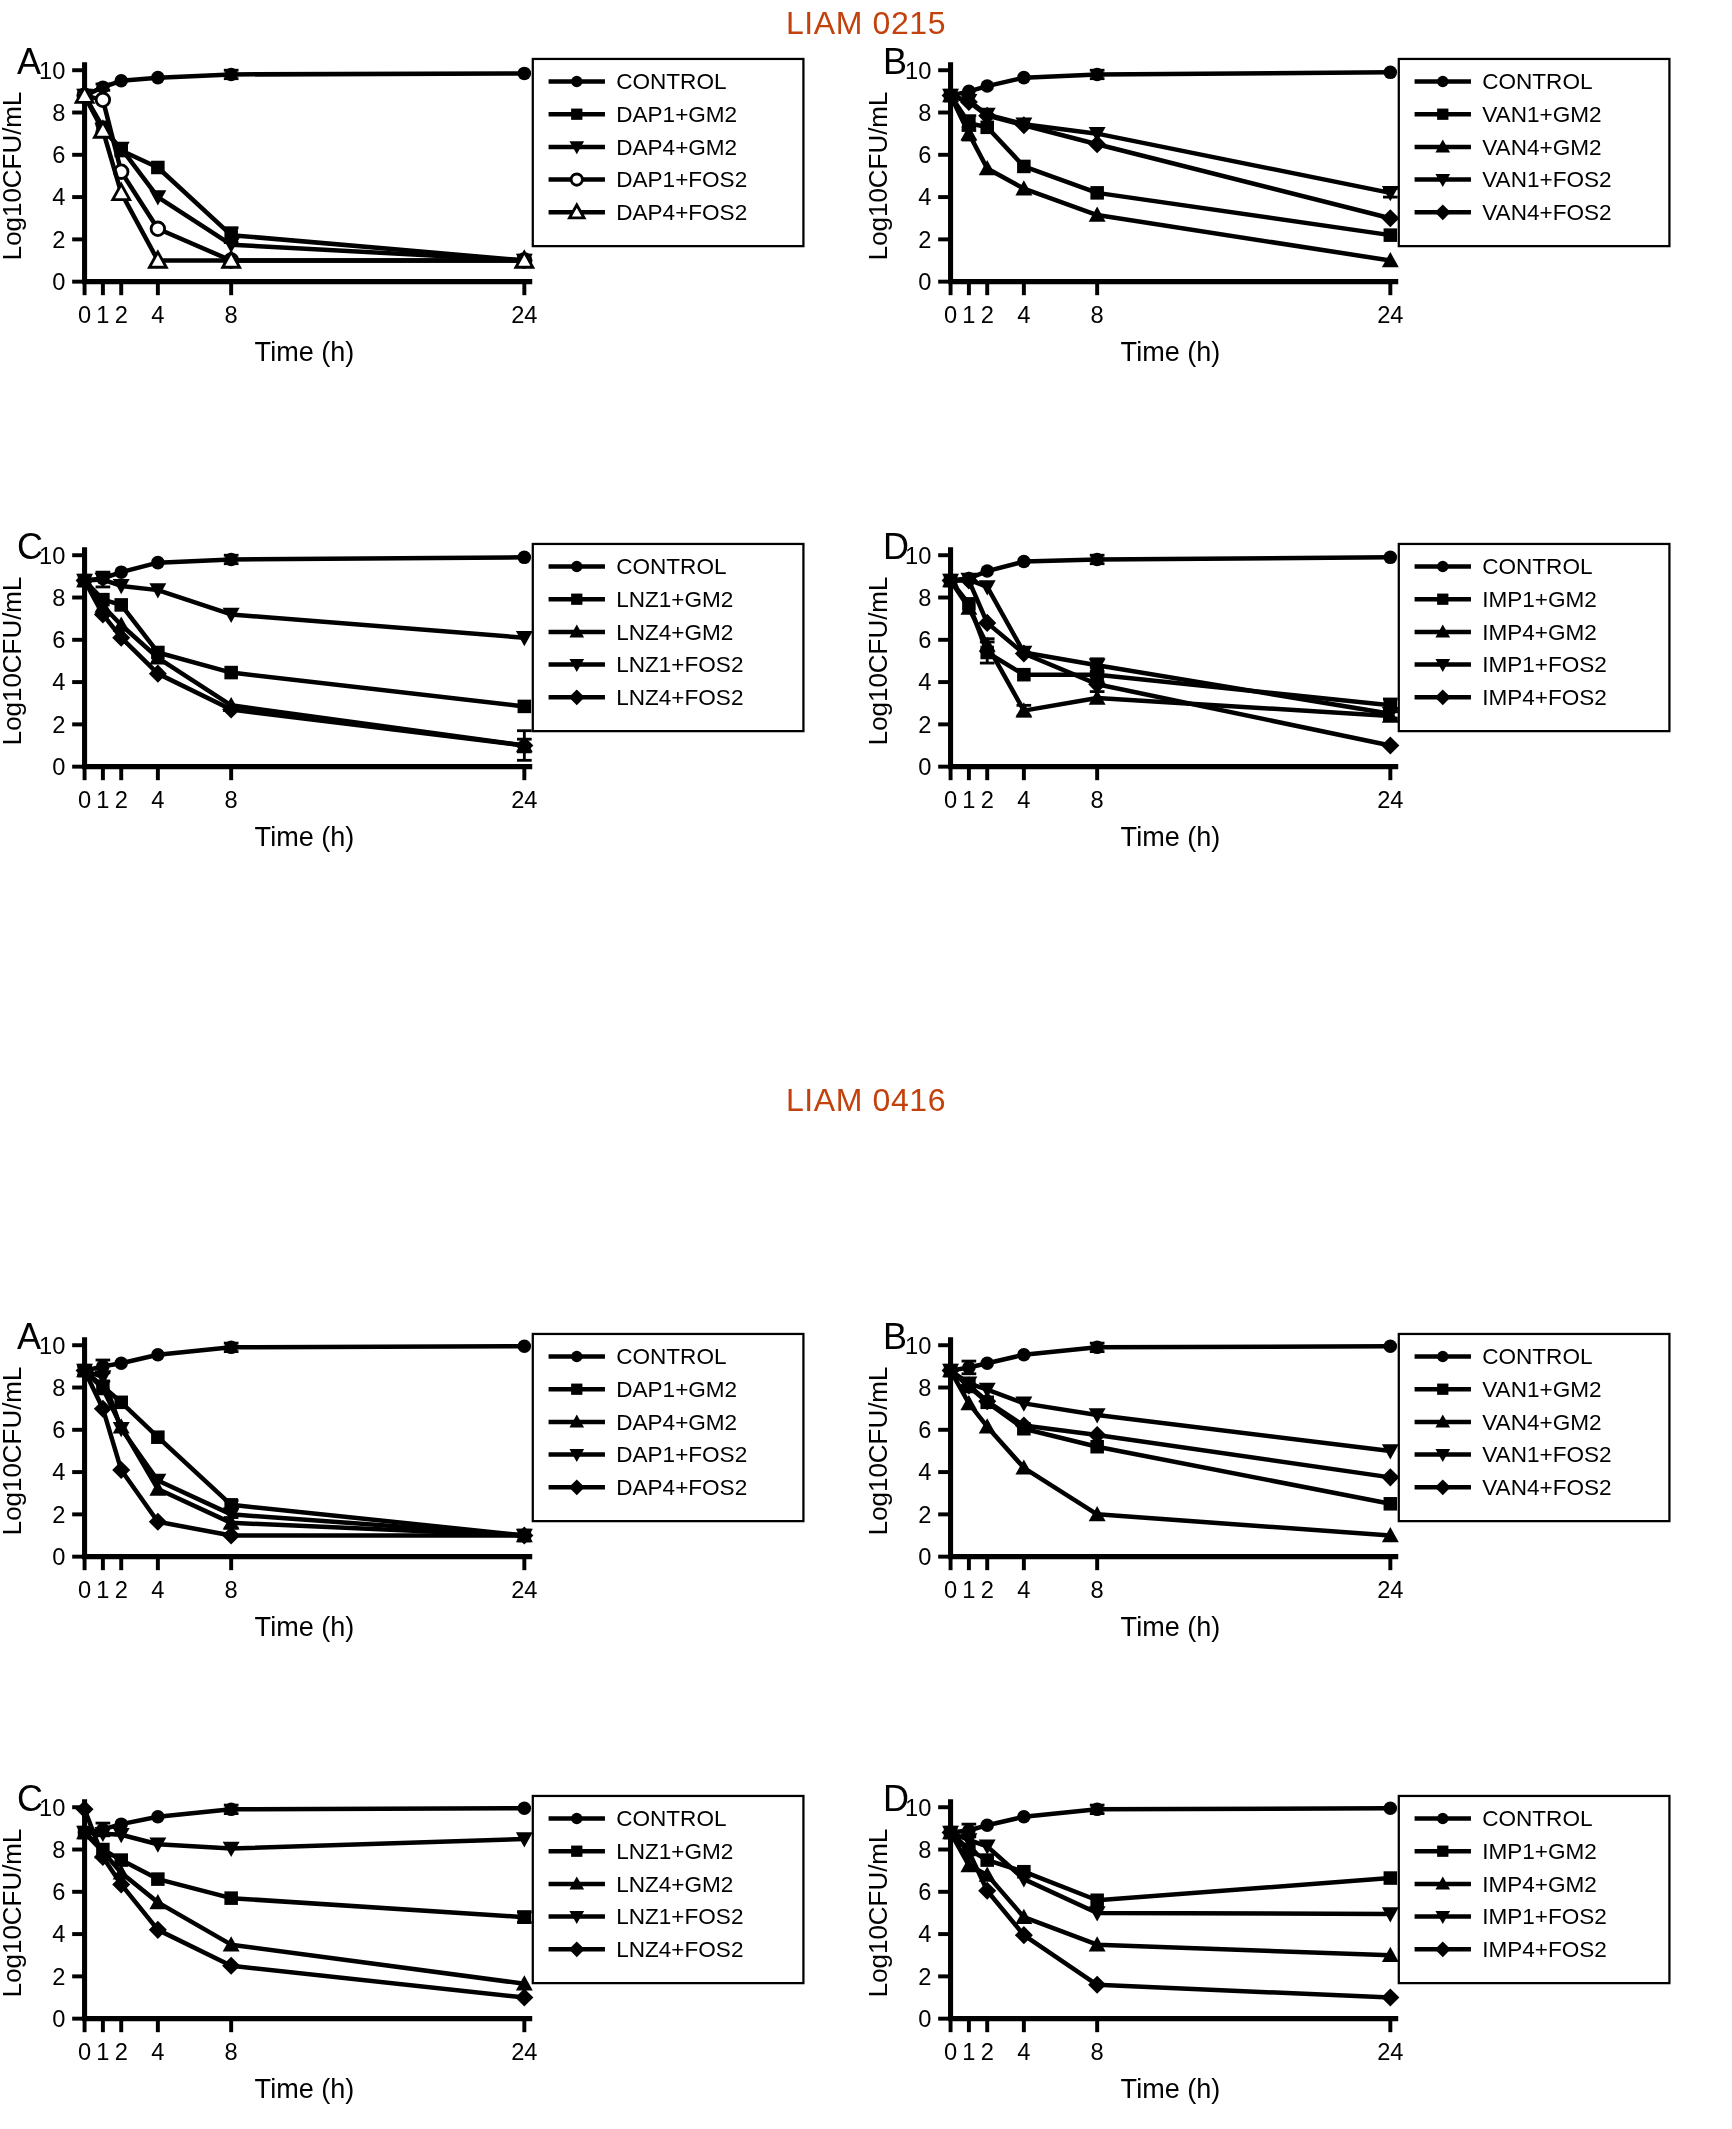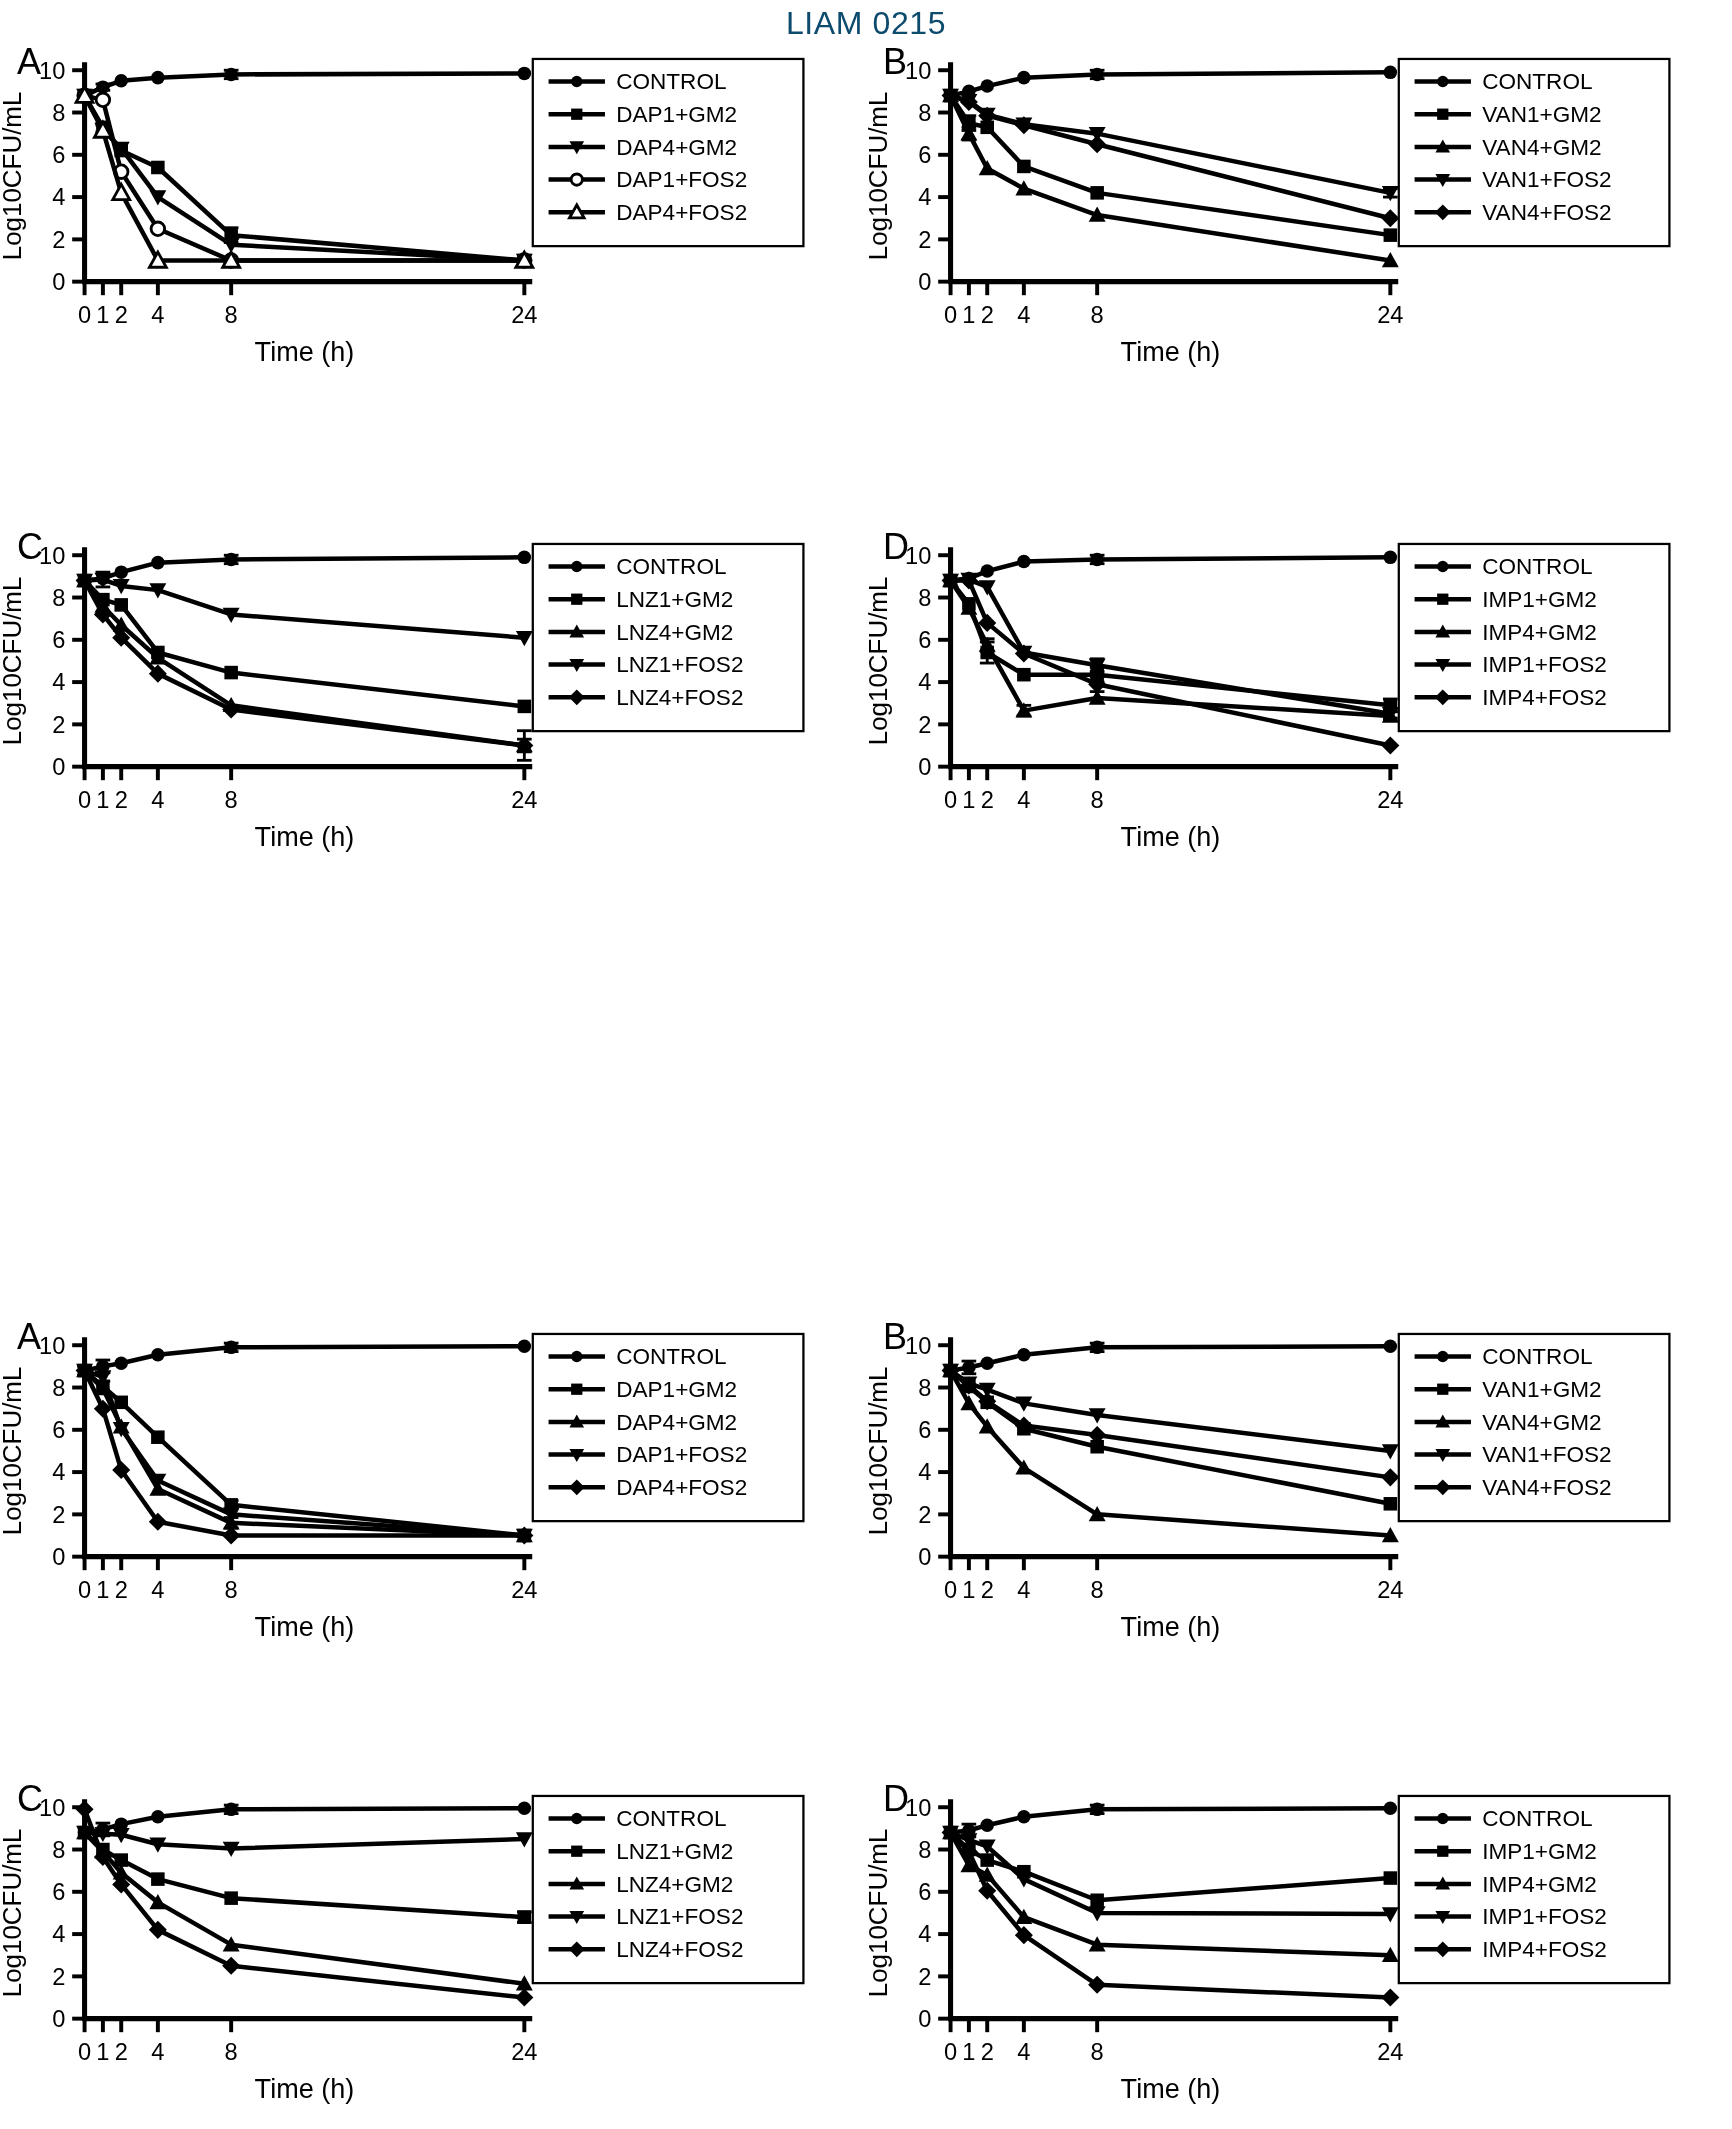--- a/index.html
+++ b/index.html
@@ -1,19 +1,19 @@
 <!DOCTYPE html>
 <html style="font-size:9px"><head>
 <meta charset="utf-8">
 <style>
   html,body{margin:0;padding:0;background:#ffffff;}
   .figure{position:relative;width:1732px;height:2129px;background:#ffffff;overflow:hidden;
           font-family:"Liberation Sans", sans-serif;color:#000;}
   .group-title{position:absolute;left:0;width:100%;text-align:center;font-size:32px;
-               letter-spacing:0.6px;color:#0c4a6e;}
+               letter-spacing:0.6px;color:#c2410c;}
   .panel{position:absolute;width:866px;height:350px;}
   .panel-letter{position:absolute;left:17px;top:2.3px;font-size:36px;color:#000;}
   svg.chart{position:absolute;left:0;top:0;width:866px;height:350px;display:block;}
   svg text{font-family:"Liberation Sans", sans-serif;fill:#000;}
 </style>
 </head>
 <body>
 
 <div class="figure">
 
@@ -510,20 +510,21 @@
           </g>
           <g>
             <line x1="973" y1="307" x2="1073" y2="307" stroke="#000000" stroke-width="8"></line>
             <polygon points="1023,293 1037,307 1023,321 1009,307" fill="#000000"></polygon>
             <text x="1093" y="307" font-size="40" dy="0.35em">IMP4+FOS2</text>
           </g>
         </g>
       </svg>
   </div>
 
+  <div class="group-title" style="top:1082px">LIAM 0416</div>
 
   <div class="panel" style="left:0;top:1314px">
     <span class="panel-letter">A</span>
     <svg class="chart" viewBox="0 0 1536 620">
         <g>
           <text x="38" y="242.5" text-anchor="middle" font-size="46" transform="rotate(-90 38 242.5)">Log10CFU/mL</text>
           <path d="M 150 41 L 150 430 L 944 430" fill="none" stroke="#000000" stroke-width="9"></path>
           <line x1="128" y1="430" x2="150" y2="430" stroke="#000000" stroke-width="7"></line>
           <text x="116" y="430" text-anchor="end" font-size="42" dy="0.35em">0</text>
           <line x1="128" y1="355" x2="150" y2="355" stroke="#000000" stroke-width="7"></line>

